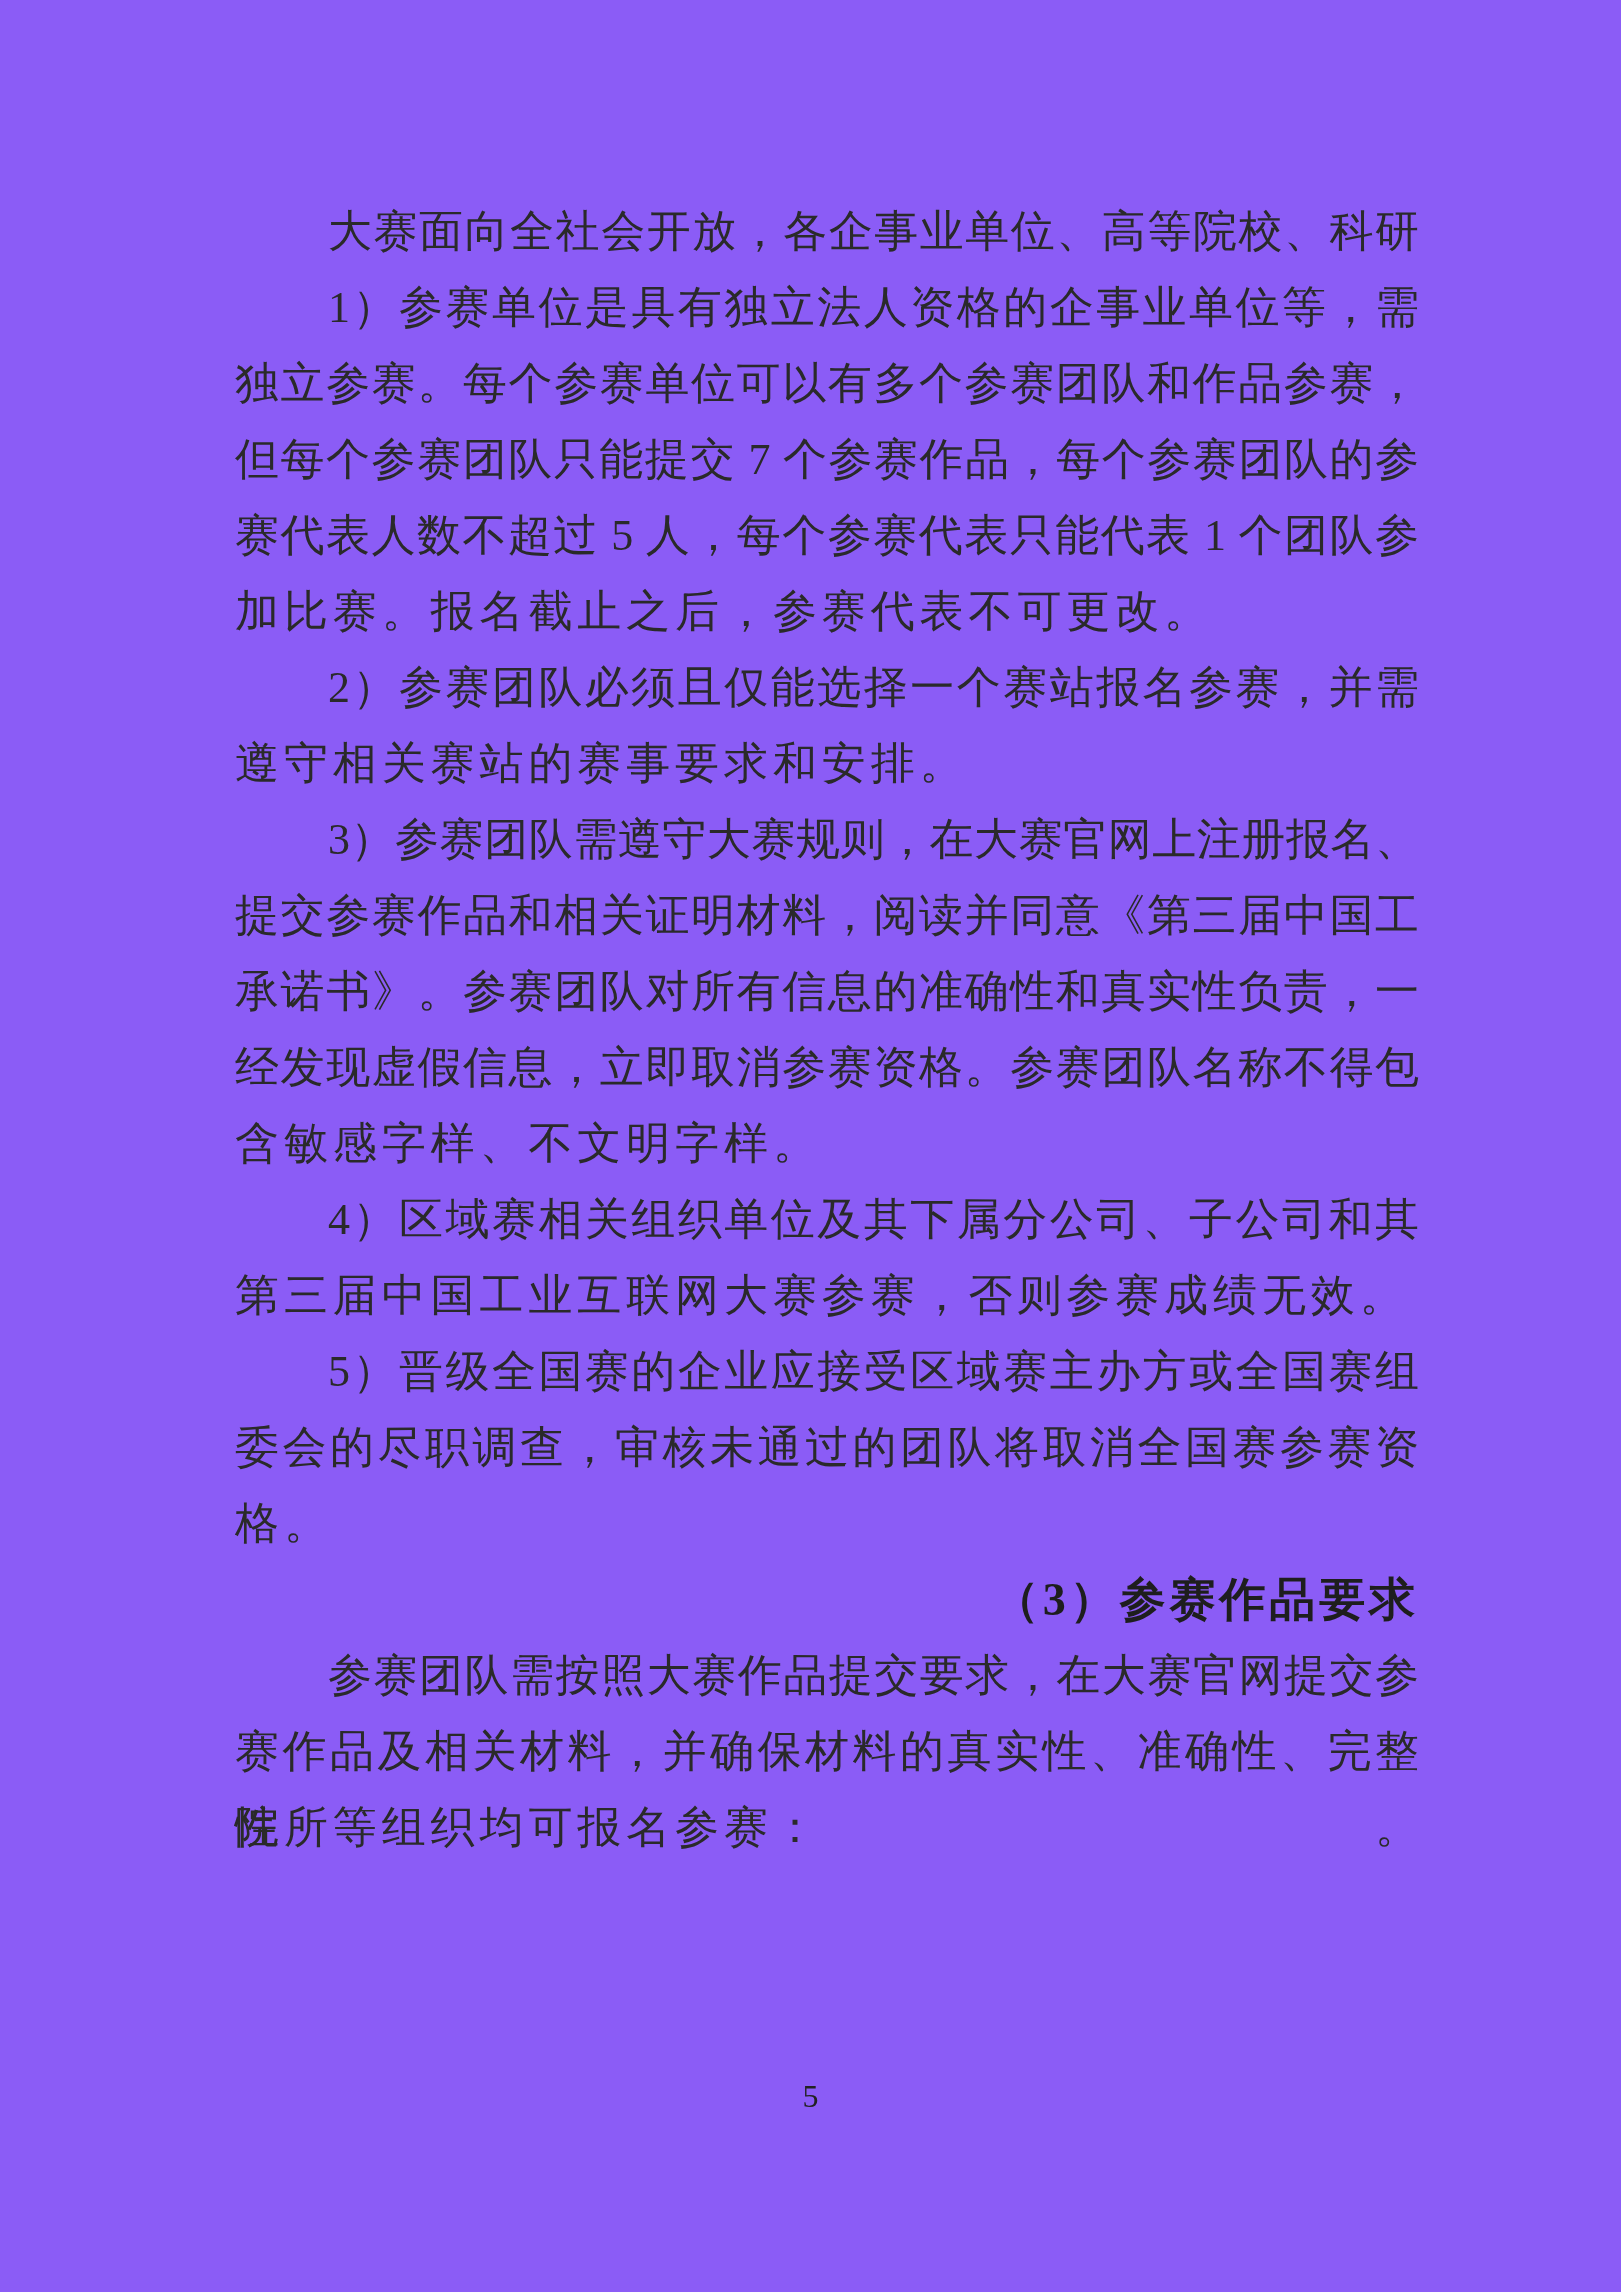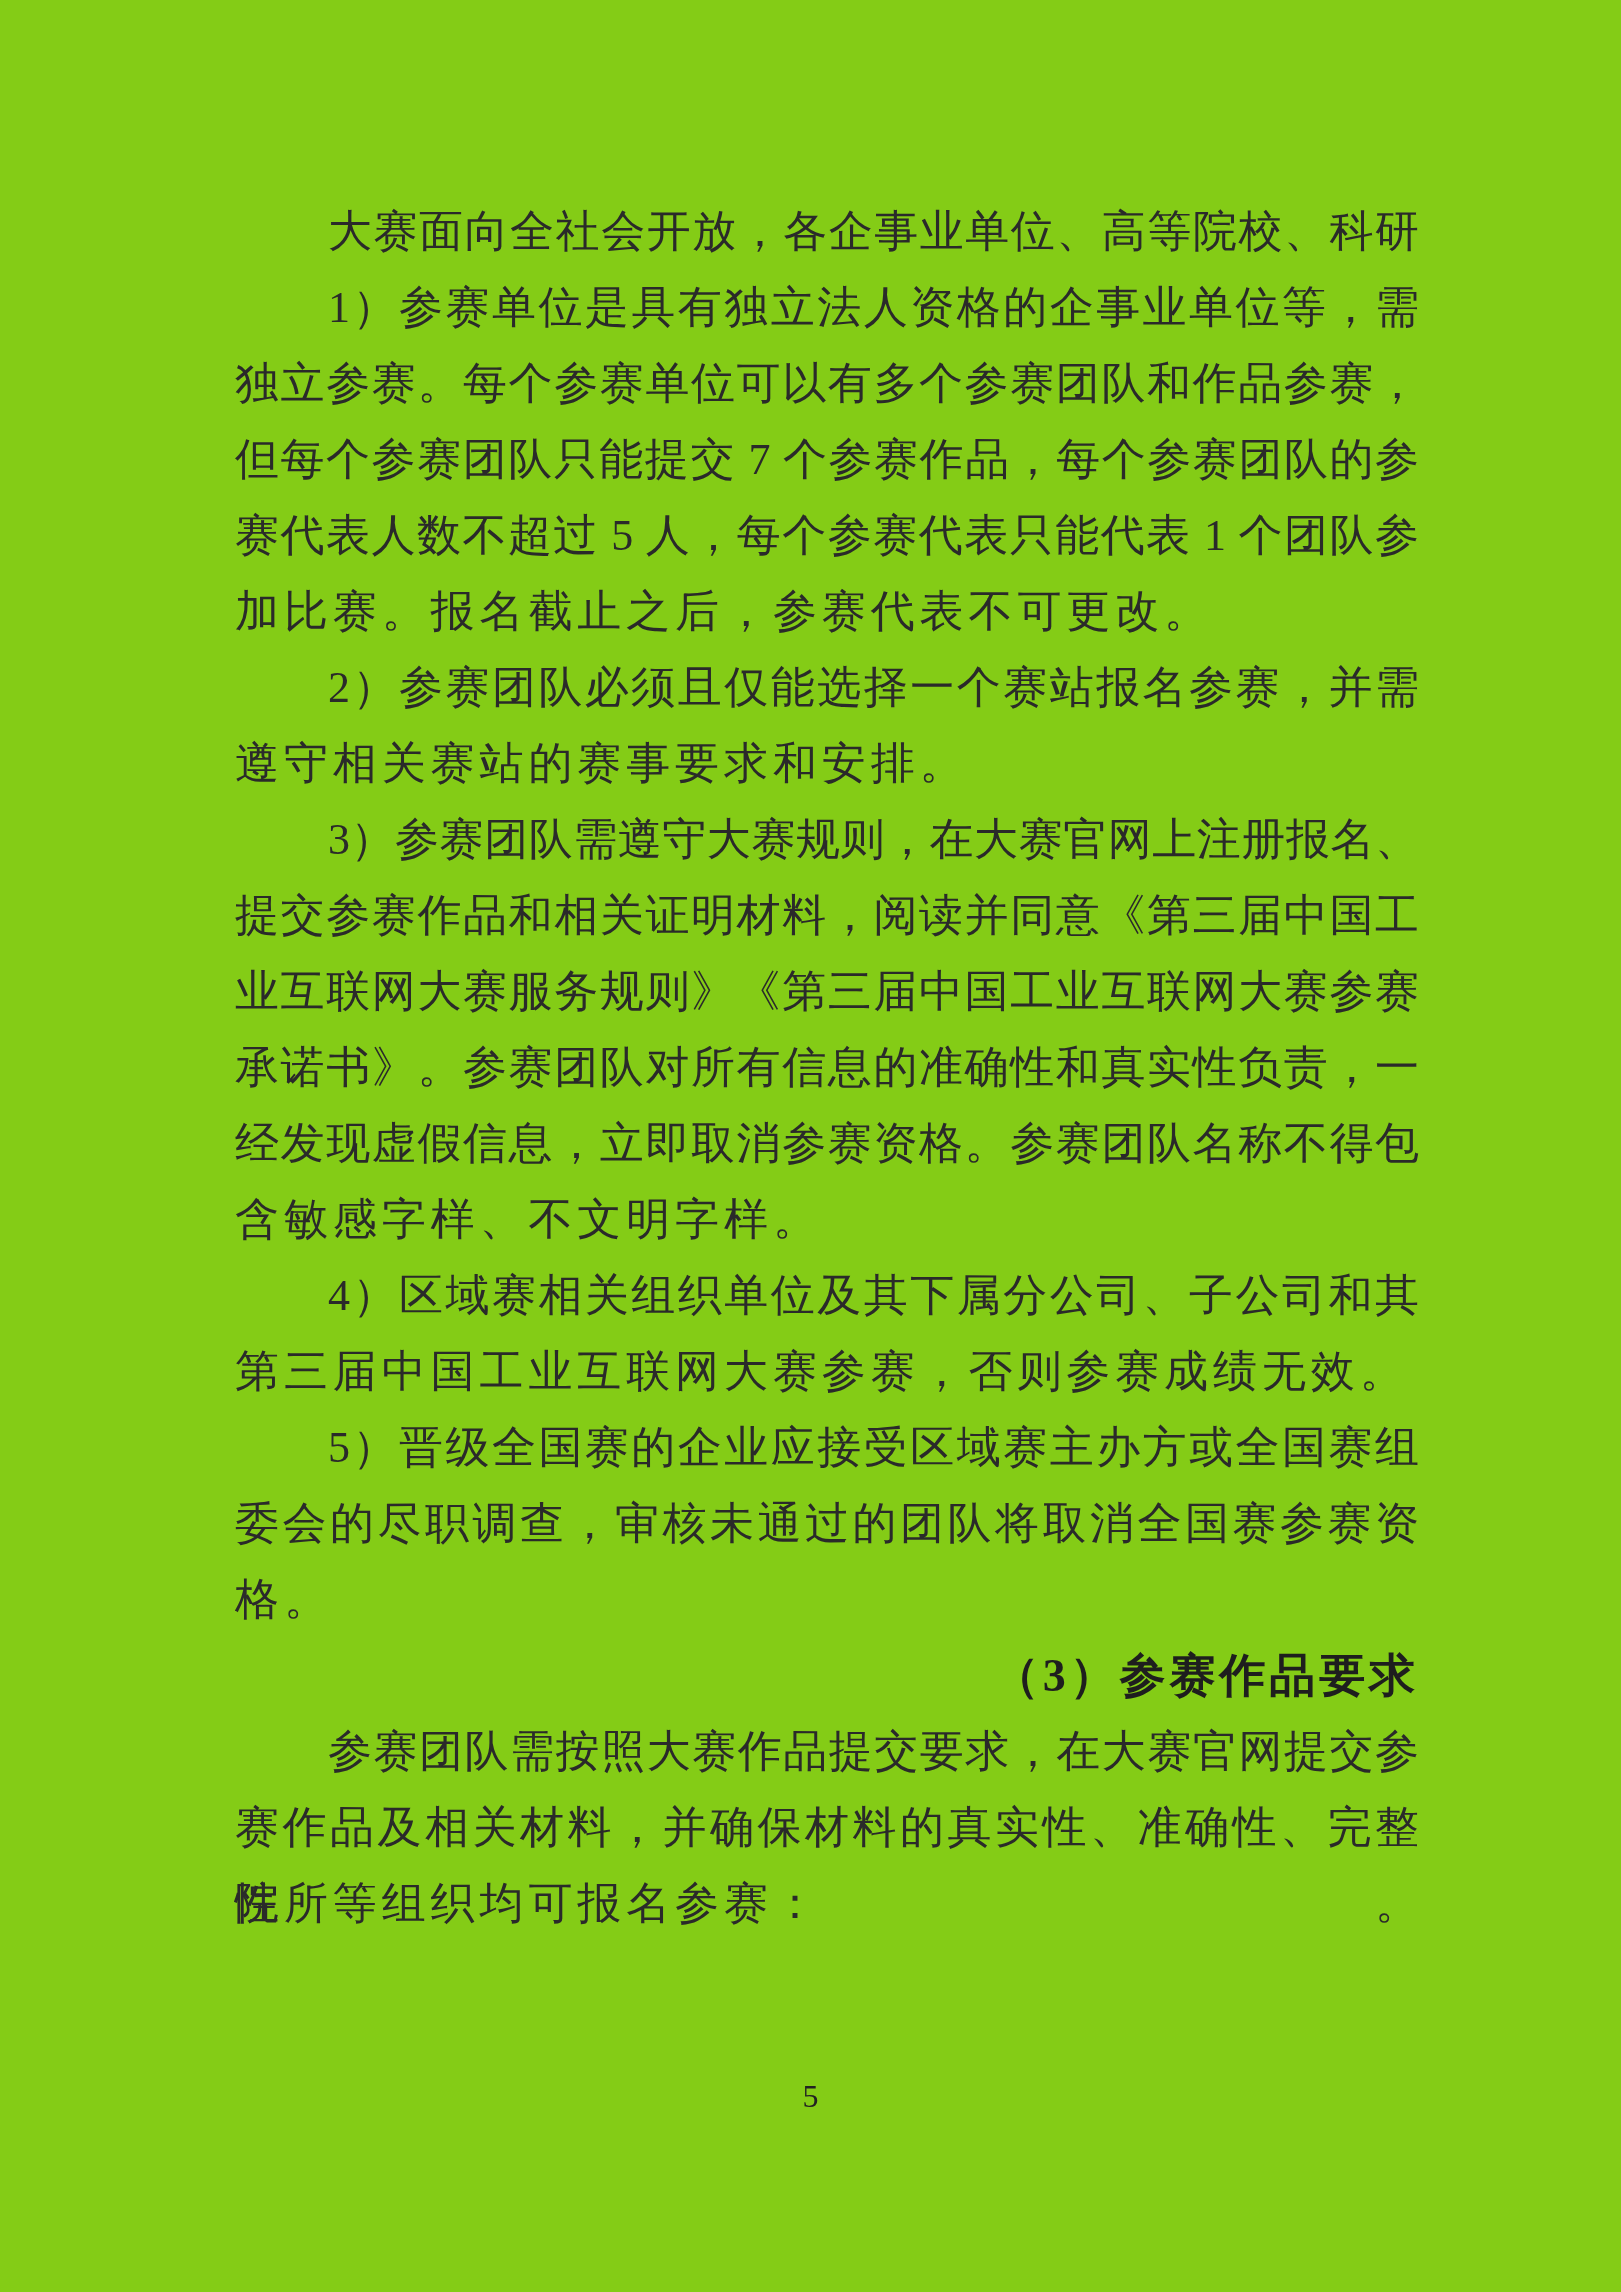--- a/index.html
+++ b/index.html
@@ -4,21 +4,21 @@
 <style>
   * { margin: 0; padding: 0; box-sizing: border-box; }
   html, body {
     width: 1621px; height: 2293px;
     background: #ffffff;
     font-family: "Liberation Serif", "DejaVu Serif", serif;
   }
   .page {
     position: relative;
     width: 1621px; height: 2293px;
-    background: #84cc16;
+    background: #8b5cf6;
     overflow: hidden;
     color: #2a2a2a;
   }
   .text-block {
     position: absolute;
     left: 235px;
     top: 194px;
     width: 1184px;
   }
   .line {
@@ -63,21 +63,20 @@
     <div class="line ind j">大赛面向全社会开放，各企事业单位、高等院校、科研</div>
     <div class="line ind j">1）参赛单位是具有独立法人资格的企事业单位等，需</div>
     <div class="line j">独立参赛。每个参赛单位可以有多个参赛团队和作品参赛，</div>
     <div class="line j">但每个参赛团队只能提交 7 个参赛作品，每个参赛团队的参</div>
     <div class="line j">赛代表人数不超过 5 人，每个参赛代表只能代表 1 个团队参</div>
     <div class="line short">加比赛。报名截止之后，参赛代表不可更改。</div>
     <div class="line ind j">2）参赛团队必须且仅能选择一个赛站报名参赛，并需</div>
     <div class="line short">遵守相关赛站的赛事要求和安排。</div>
     <div class="line ind j">3）参赛团队需遵守大赛规则，在大赛官网上注册报名、</div>
     <div class="line j">提交参赛作品和相关证明材料，阅读并同意《第三届中国工</div>
-    <div class="line j">业互联网大赛服务规则》《第三届中国工业互联网大赛参赛</div>
     <div class="line j">承诺书》。参赛团队对所有信息的准确性和真实性负责，一</div>
     <div class="line j">经发现虚假信息，立即取消参赛资格。参赛团队名称不得包</div>
     <div class="line short">含敏感字样、不文明字样。</div>
     <div class="line ind j">4）区域赛相关组织单位及其下属分公司、子公司和其</div>
     <div class="line short">第三届中国工业互联网大赛参赛，否则参赛成绩无效。</div>
     <div class="line ind j">5）晋级全国赛的企业应接受区域赛主办方或全国赛组</div>
     <div class="line j">委会的尽职调查，审核未通过的团队将取消全国赛参赛资</div>
     <div class="line short">格。</div>
     <div class="line ind heading">（3）参赛作品要求</div>
     <div class="line ind j">参赛团队需按照大赛作品提交要求，在大赛官网提交参</div>

